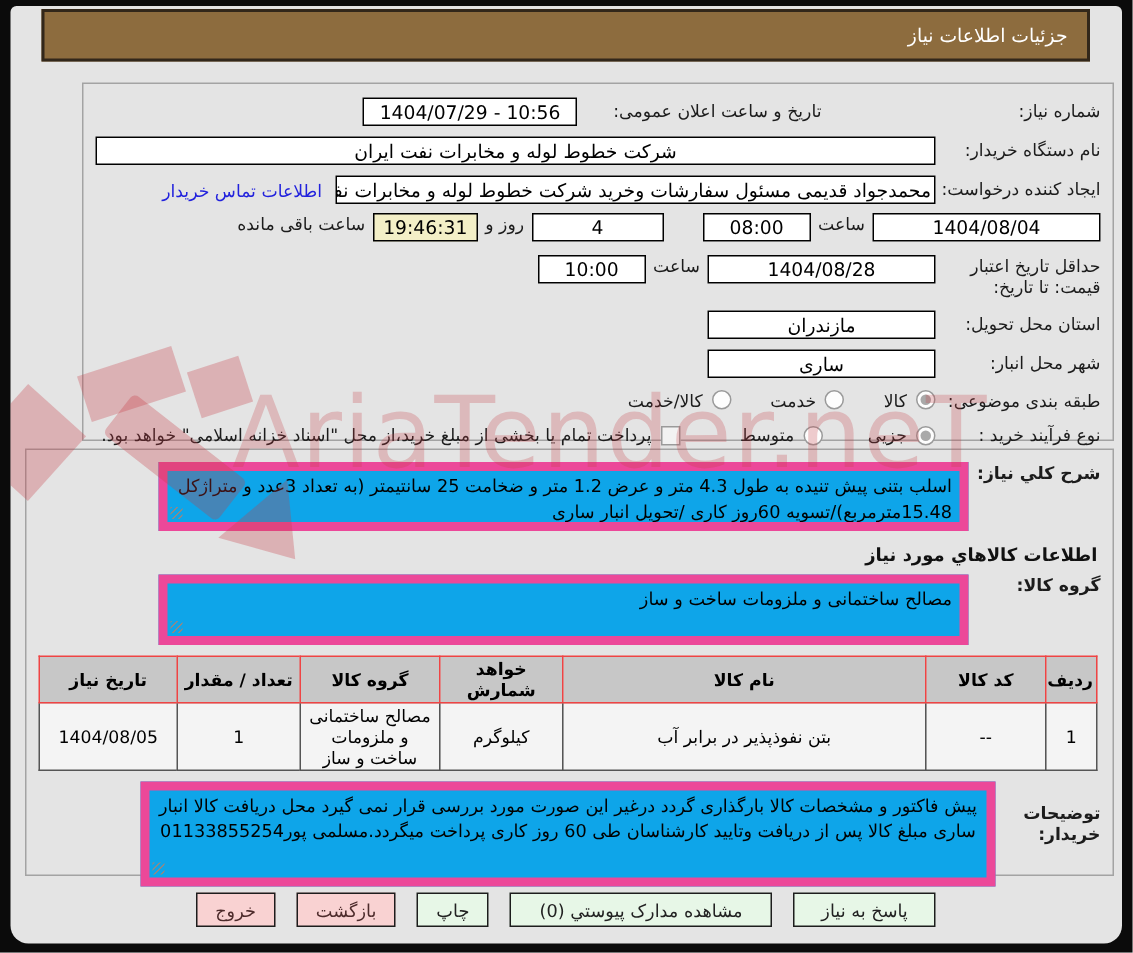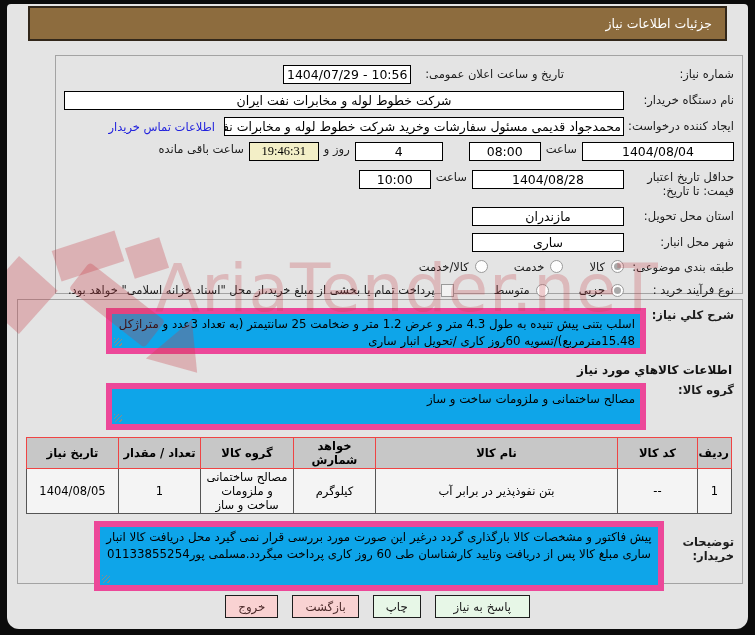--- a/index.html
+++ b/index.html
@@ -29,21 +29,21 @@
   .row{display:flex;align-items:center;padding:0 8px;}
   .lbl{width:110px;flex-shrink:0;font-size:11.5px;color:#1c1c1c;line-height:1.25;}
   .lbl.bold{font-weight:bold;}
   .field{
     background:#fff;border:1px solid #000;box-sizing:border-box;
     height:19px;font-size:12.5px;display:flex;align-items:center;justify-content:center;
     overflow:hidden;white-space:nowrap;color:#000;
   }
   .field.ltr{direction:ltr;}
   .field.rtl-clip{justify-content:flex-start;direction:rtl;padding-right:2px;}
-  .field.yellow{background:#f3efc7;font-family:Liberation Serif, serif;}
+  .field.yellow{background:#f3efc7;}
   .small-lab{font-size:11.5px;color:#1c1c1c;margin:0 5px;white-space:nowrap;}
   .link{color:#2222dd;font-size:11.5px;margin-right:9px;white-space:nowrap;cursor:pointer;}
   
   .radio{width:13px;height:13px;border:1px solid #9a9a9a;border-radius:50%;background:#fdfdfd;
     box-sizing:border-box;position:relative;flex-shrink:0;}
   .radio.sel::after{content:"";position:absolute;inset:2px;border-radius:50%;background:#a9a9a9;}
   .opt-lab{font-size:11.5px;margin:0 6px 0 0;color:#1c1c1c;}
   .checkbox{width:13px;height:13px;border:1px solid #9a9a9a;background:#f2f2f2;box-sizing:border-box;flex-shrink:0;}
   
   .ta{
@@ -97,22 +97,22 @@
 <body>
 
 <div class="page">
 
   <div class="titlebar">جزئیات اطلاعات نیاز</div>
 
   <div class="box box1">
 
     <div class="row" style="margin-top:9px;">
       <div class="lbl">شماره نیاز:</div>
-      <div class="lbl" style="width:auto;margin-right:60px;">تاریخ و ساعت اعلان عمومی:</div>
-      <div class="field ltr" style="width:128px;margin-right:14px;">1404/07/29 - 10:56</div>
+      <div class="lbl" style="width:auto;margin-right:76px;">تاریخ و ساعت اعلان عمومی:</div>
+      <div class="field ltr" style="width:143px;margin-right:24px;">1404/07/29 - 10:56</div>
     </div>
 
     <div class="row" style="margin-top:7px;">
       <div class="lbl">نام دستگاه خریدار:</div>
       <div class="field" style="flex:1;">شرکت خطوط لوله و مخابرات نفت ایران</div>
     </div>
 
     <div class="row" style="margin-top:7px;">
       <div class="lbl">ایجاد کننده درخواست:</div>
       <div class="field rtl-clip" style="width:400px;">محمدجواد قدیمی مسئول سفارشات وخرید شرکت خطوط لوله و مخابرات نفت ای</div>
@@ -218,20 +218,21 @@
 
     <div class="row" style="margin-top:7px;align-items:flex-start;">
       <div class="lbl bold" style="width:70px;padding-top:14px;">توضیحات خریدار:</div>
       <div class="ta" style="flex:1;height:70px;margin-left:68px;text-align:center;">پیش فاکتور و مشخصات کالا بارگذاری گردد درغیر این صورت مورد بررسی قرار نمی گیرد محل دریافت کالا انبار ساری مبلغ کالا پس از دریافت وتایید کارشناسان طی 60 روز کاری پرداخت میگردد.مسلمی پور01133855254</div>
     </div>
 
   </div>
 
   <div class="btnrow">
     <button class="btn green resp">پاسخ به نیاز</button>
+    <button class="btn green wide">مشاهده مدارک پیوستي (0)</button>
     <button class="btn green">چاپ</button>
     <button class="btn pink">بازگشت</button>
     <button class="btn pink">خروج</button>
   </div>
 
   <div class="watermark">
     <div class="wm-shape wm-s1"></div>
     <div class="wm-shape wm-s2"></div>
     <div class="wm-shape wm-s3"></div>
     <div class="wm-shape wm-s4"></div>

